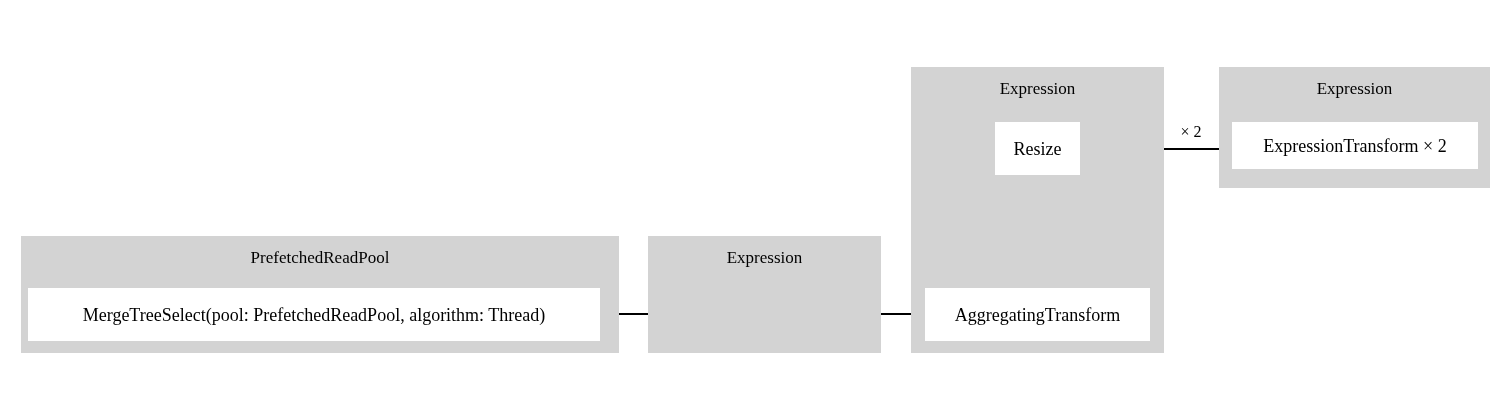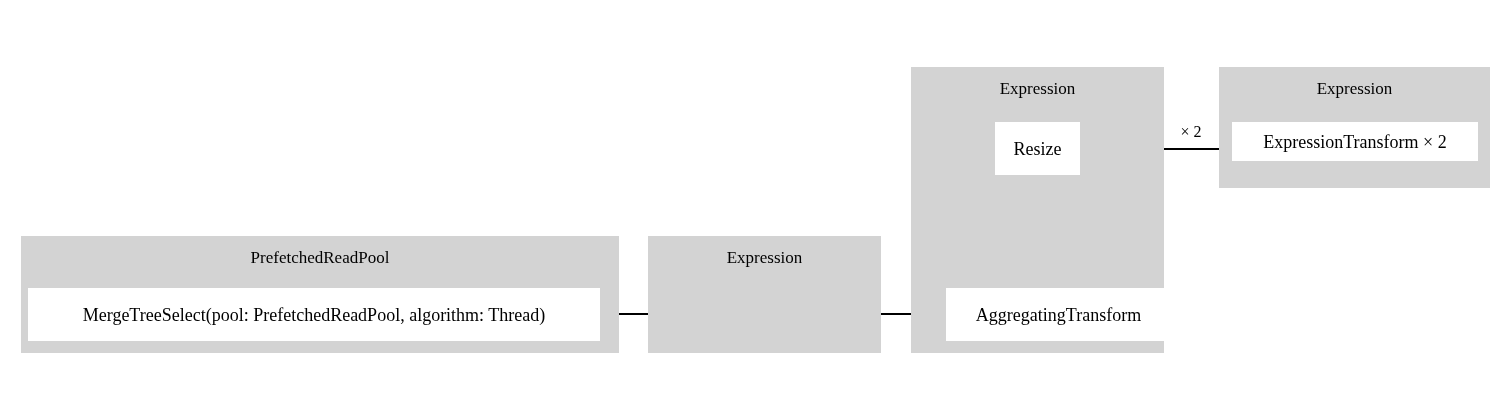--- a/index.html
+++ b/index.html
@@ -112,26 +112,26 @@
   <div class="cluster" style="left:648px; top:236px; width:233px; height:117px;">
     <div class="cluster-label" style="top:13px;">Expression</div>
   </div>
 
   <div class="cluster" style="left:911px; top:67px; width:253px; height:286px;">
     <div class="cluster-label" style="top:13px;">Expression</div>
   </div>
   <div class="node" style="left:995px; top:122px; width:85px; height:53px;">
     <span class="node-label">Resize</span>
   </div>
-  <div class="node" style="left:946px; top:288px; width:225px; height:53px;">
+  <div class="node" style="left:925px; top:288px; width:225px; height:53px;">
     <span class="node-label">AggregatingTransform</span>
   </div>
 
   <div class="cluster" style="left:1219px; top:67px; width:271px; height:121px;">
     <div class="cluster-label" style="top:13px;">Expression</div>
   </div>
-  <div class="node" style="left:1232px; top:122px; width:246px; height:39px;">
+  <div class="node" style="left:1232px; top:122px; width:246px; height:47px;">
     <span class="node-label">ExpressionTransform × 2</span>
   </div>
 
   <div class="edge-label" style="left:1166px; top:124px; width:50px;">× 2</div>
 
 </div>
 
 </body></html>

